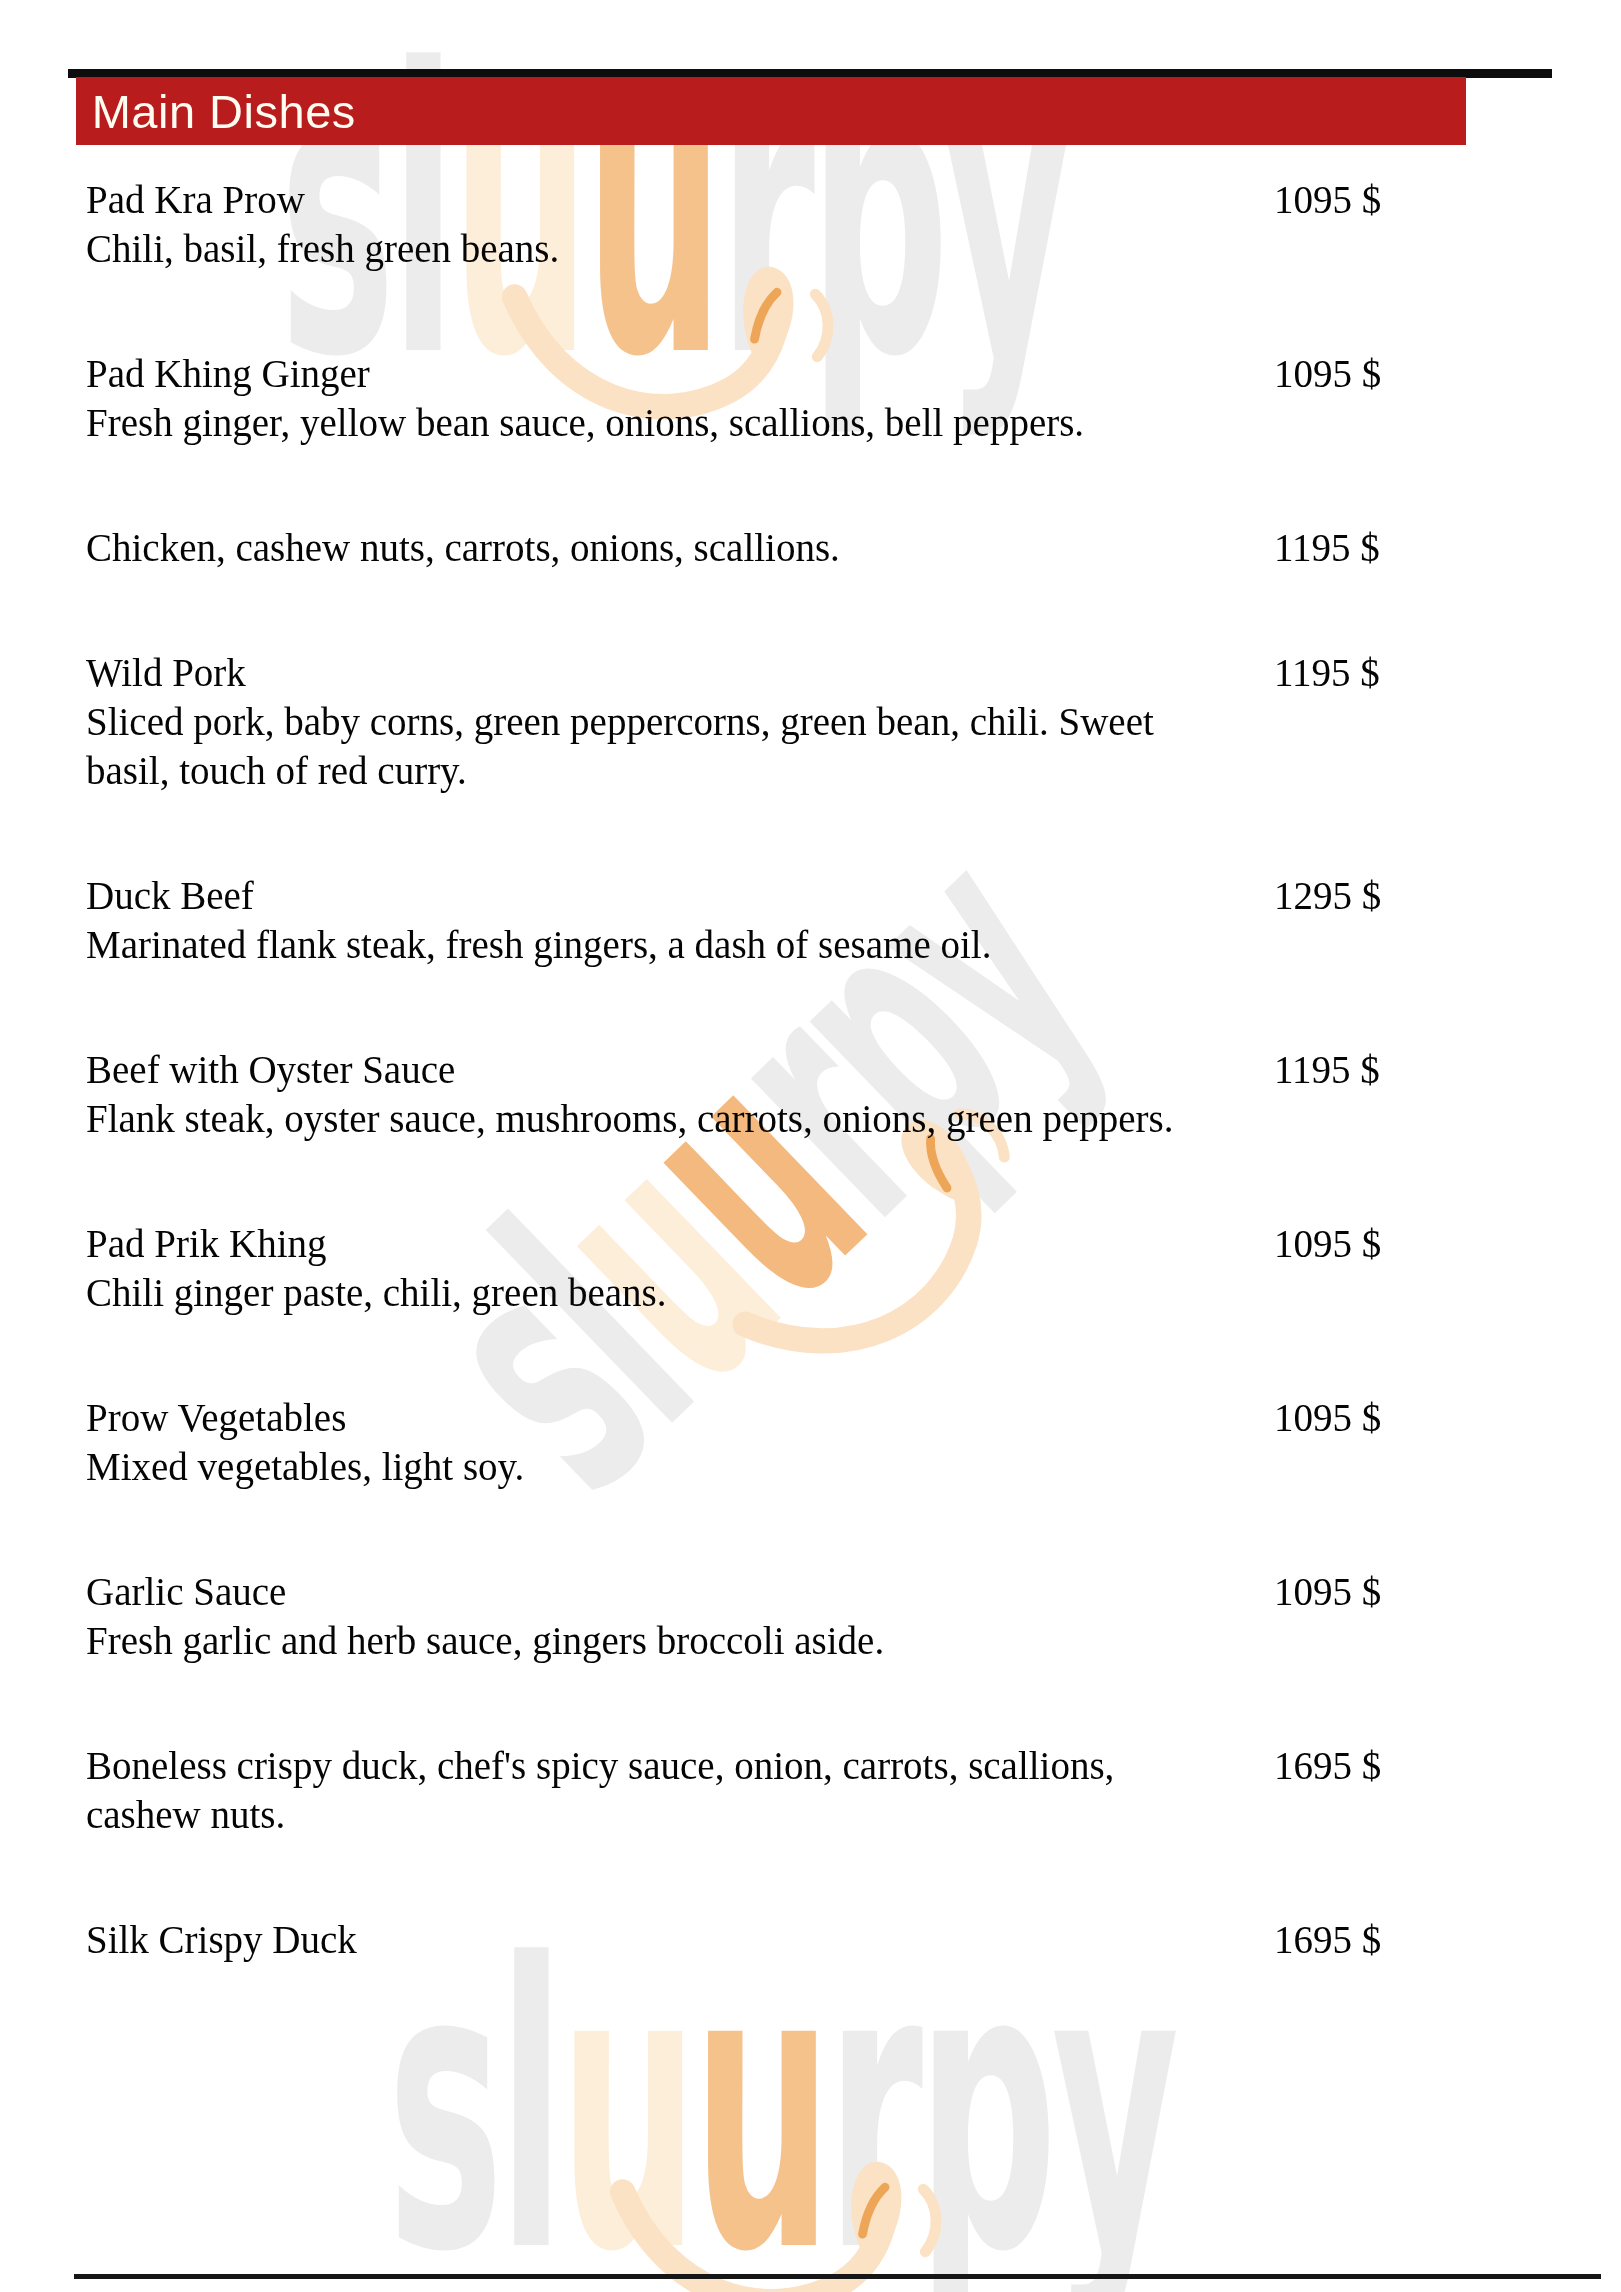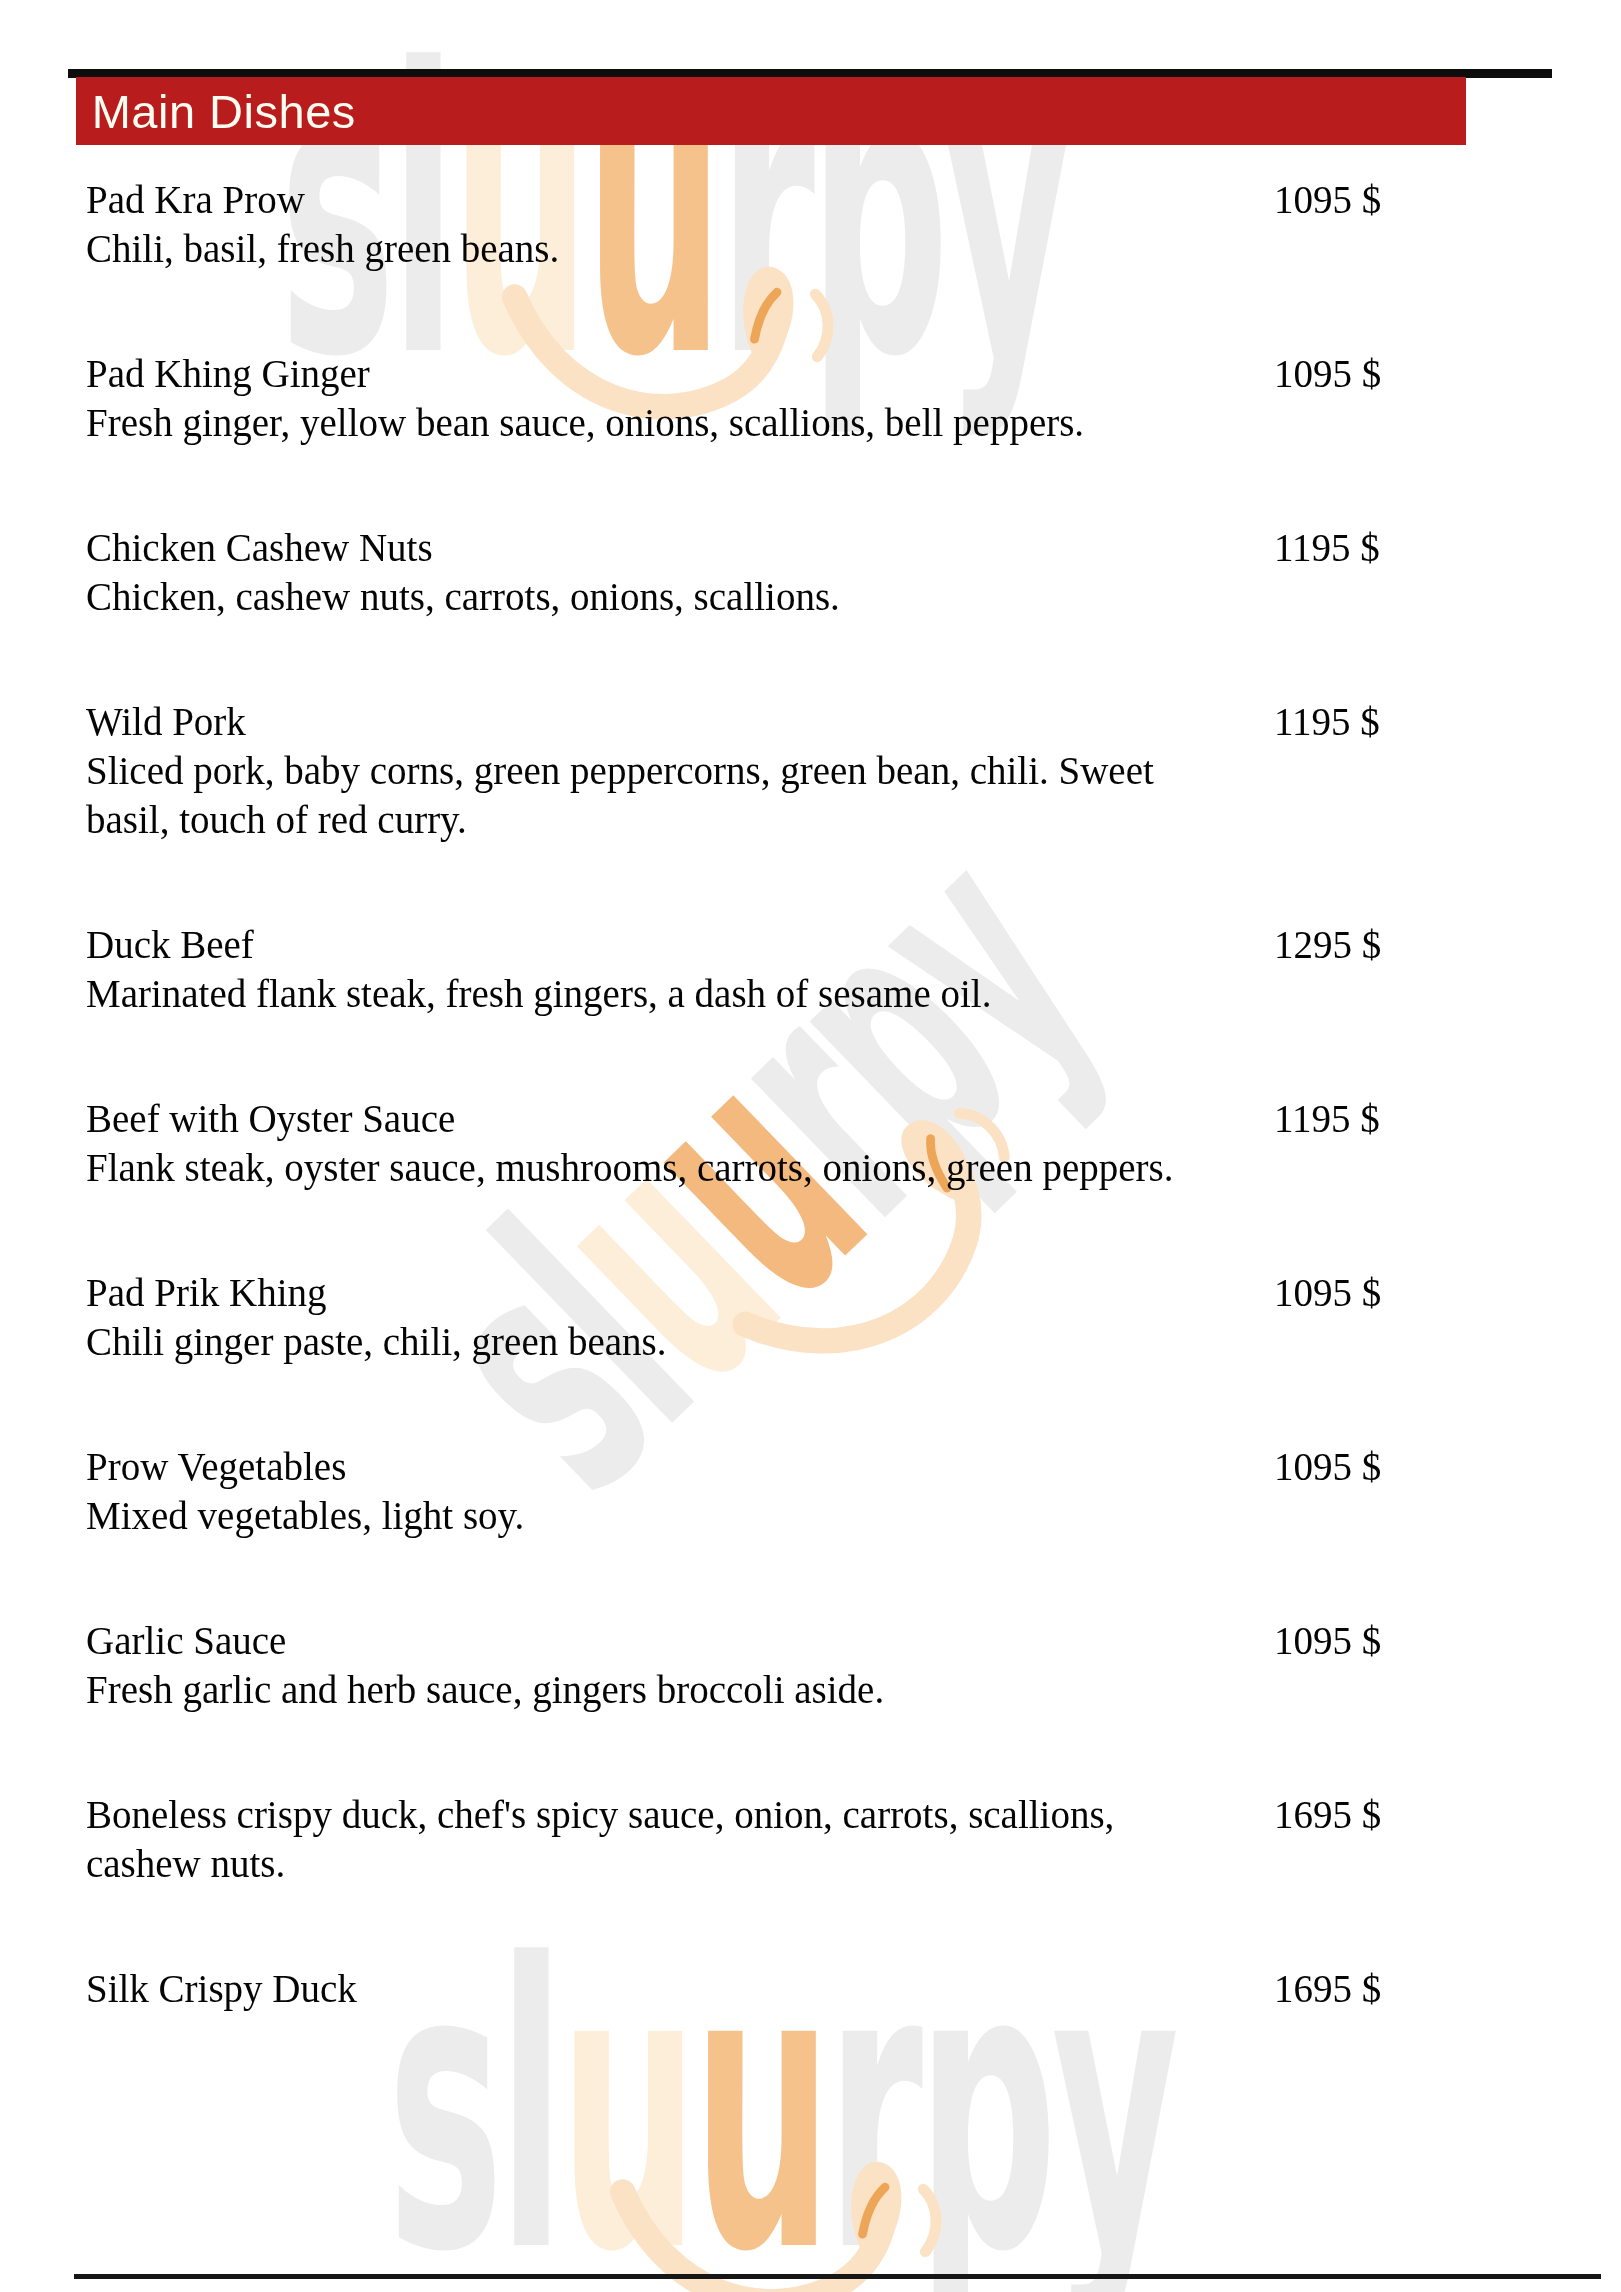--- a/index.html
+++ b/index.html
@@ -131,21 +131,20 @@
     <div class="idesc">Chili, basil, fresh green beans.</div>
   </div>
 
   <div class="item">
     <div class="iname">Pad Khing Ginger</div>
     <div class="iprice">1095 $</div>
     <div class="idesc">Fresh ginger, yellow bean sauce, onions, scallions, bell peppers.</div>
   </div>
 
   <div class="item">
-    <div class="iname">Chicken Cashew Nuts</div>
     <div class="iprice">1195 $</div>
     <div class="idesc">Chicken, cashew nuts, carrots, onions, scallions.</div>
   </div>
 
   <div class="item">
     <div class="iname">Wild Pork</div>
     <div class="iprice">1195 $</div>
     <div class="idesc">Sliced pork, baby corns, green peppercorns, green bean, chili. Sweet
 basil, touch of red curry.</div>
   </div>

